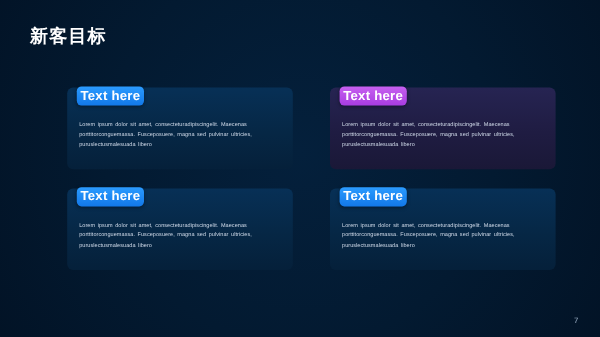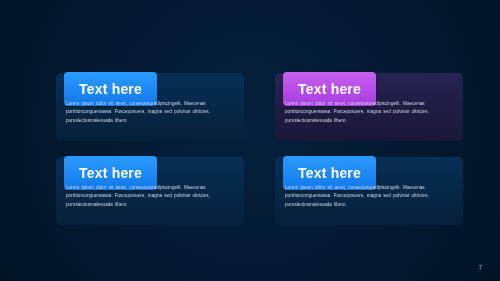--- a/index.html
+++ b/index.html
@@ -46,27 +46,27 @@
   }
   .card-1 { left: 56px;  top: 73px; }
   .card-2 { left: 275px; top: 73px; }
   .card-3 { left: 56px;  top: 157px; }
   .card-4 { left: 275px; top: 157px; }
 
   .pill {
     position: absolute;
     top: -1px;
     left: 8px;
-    height: 34px;
-    padding: 0 15px;
+    height: 16px;
+    padding: 0 3px;
     border-radius: 4px;
     display: flex;
     align-items: center;
     justify-content: center;
-    font-size: 14px;
+    font-size: 11px;
     font-weight: bold;
     color: #ffffff;
     letter-spacing: 0.2px;
     white-space: nowrap;
   }
   .pill.blue {
     background: linear-gradient(180deg, #2b9bff 0%, #1278e8 100%);
     box-shadow: 0 1px 3px rgba(0,0,0,0.35);
   }
   .pill.purple {
@@ -92,20 +92,21 @@
     bottom: 10px;
     font-size: 6.5px;
     color: #9fb2c8;
   }
 </style>
 </head>
 <body>
 
 <div class="slide">
 
+  <div class="slide-title">新客目标</div>
 
   <div class="card blue card-1">
     <div class="pill blue">Text here</div>
     <div class="card-body">Lorem ipsum dolor sit amet, consecteturadipiscingelit. Maecenas porttitorconguemassa. Fusceposuere, magna sed pulvinar ultricies, puruslectusmalesuada libero</div>
   </div>
 
   <div class="card purple card-2">
     <div class="pill purple">Text here</div>
     <div class="card-body">Lorem ipsum dolor sit amet, consecteturadipiscingelit. Maecenas porttitorconguemassa. Fusceposuere, magna sed pulvinar ultricies, puruslectusmalesuada libero</div>
   </div>

